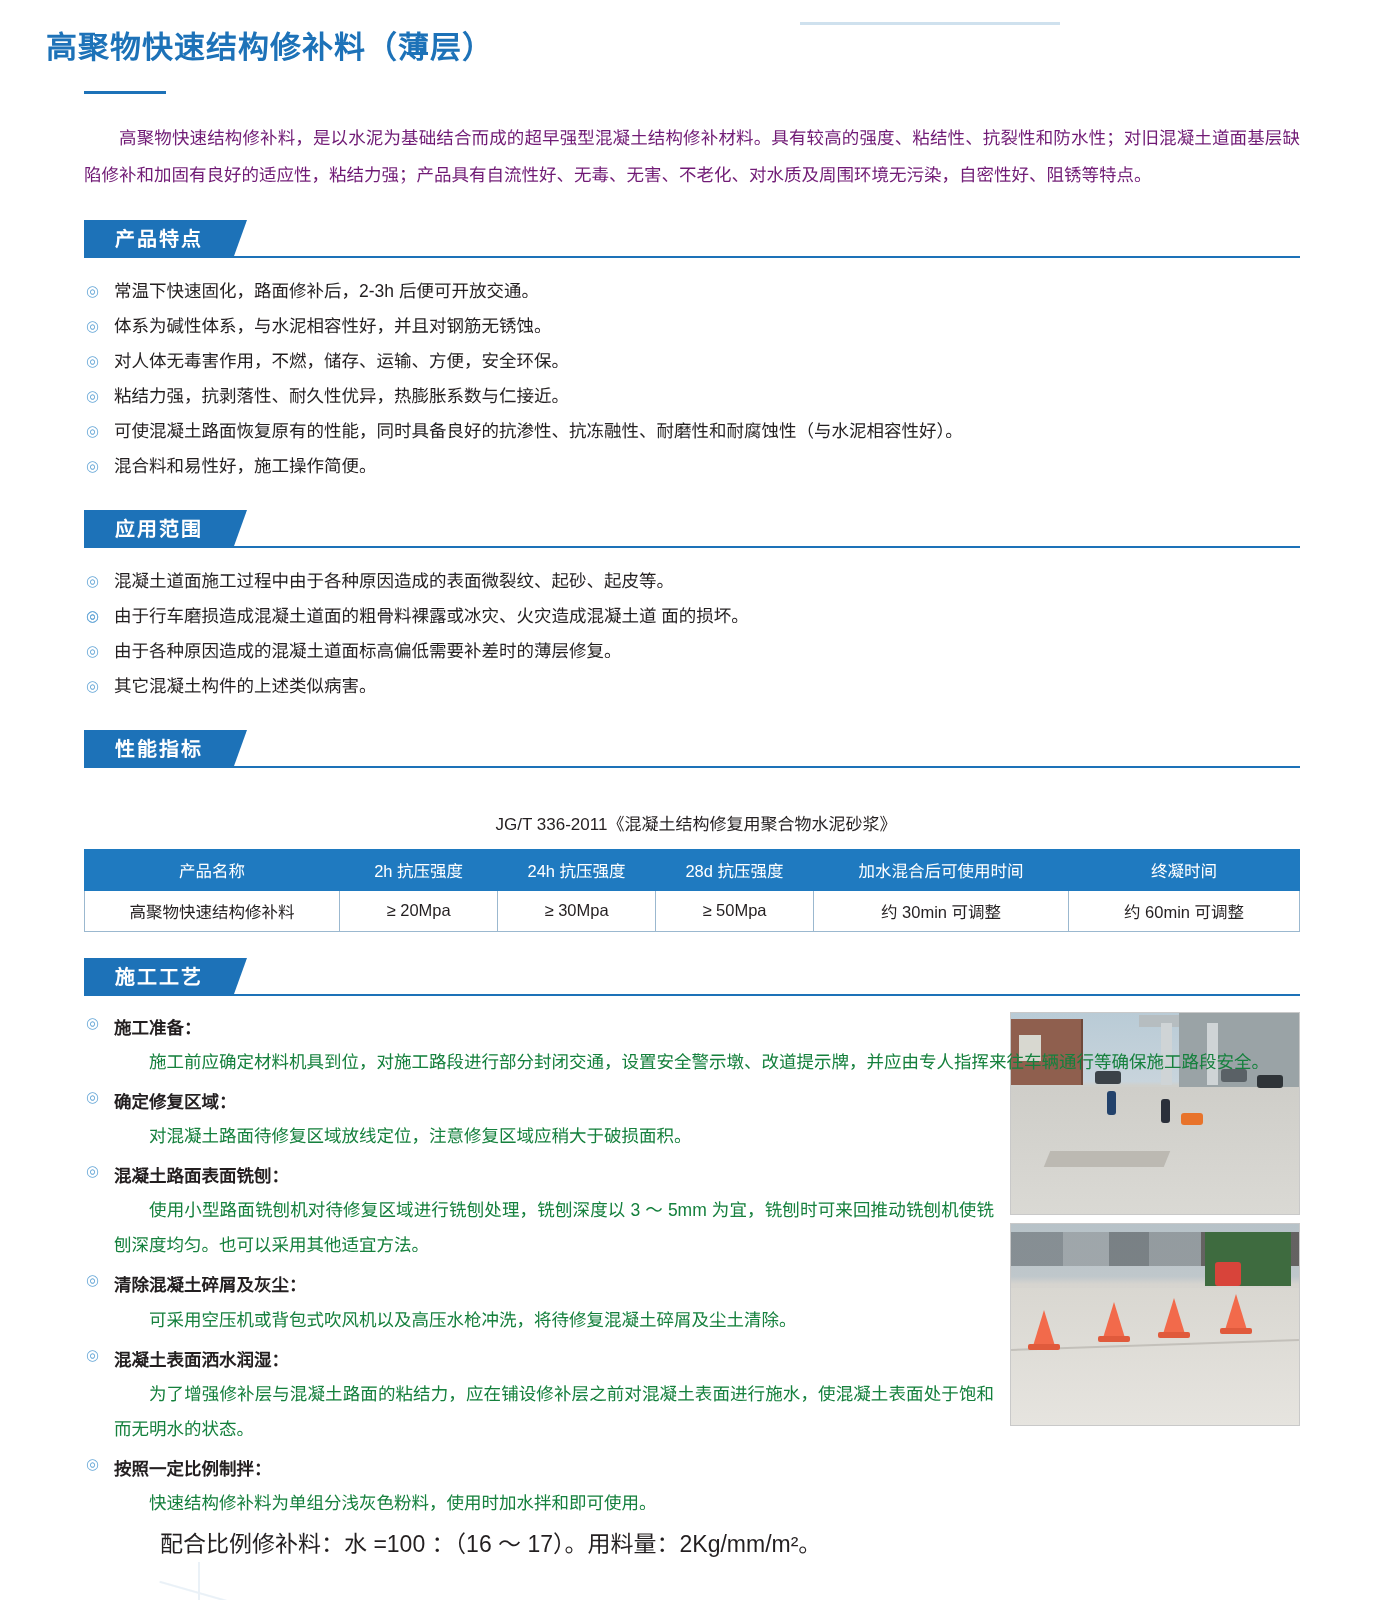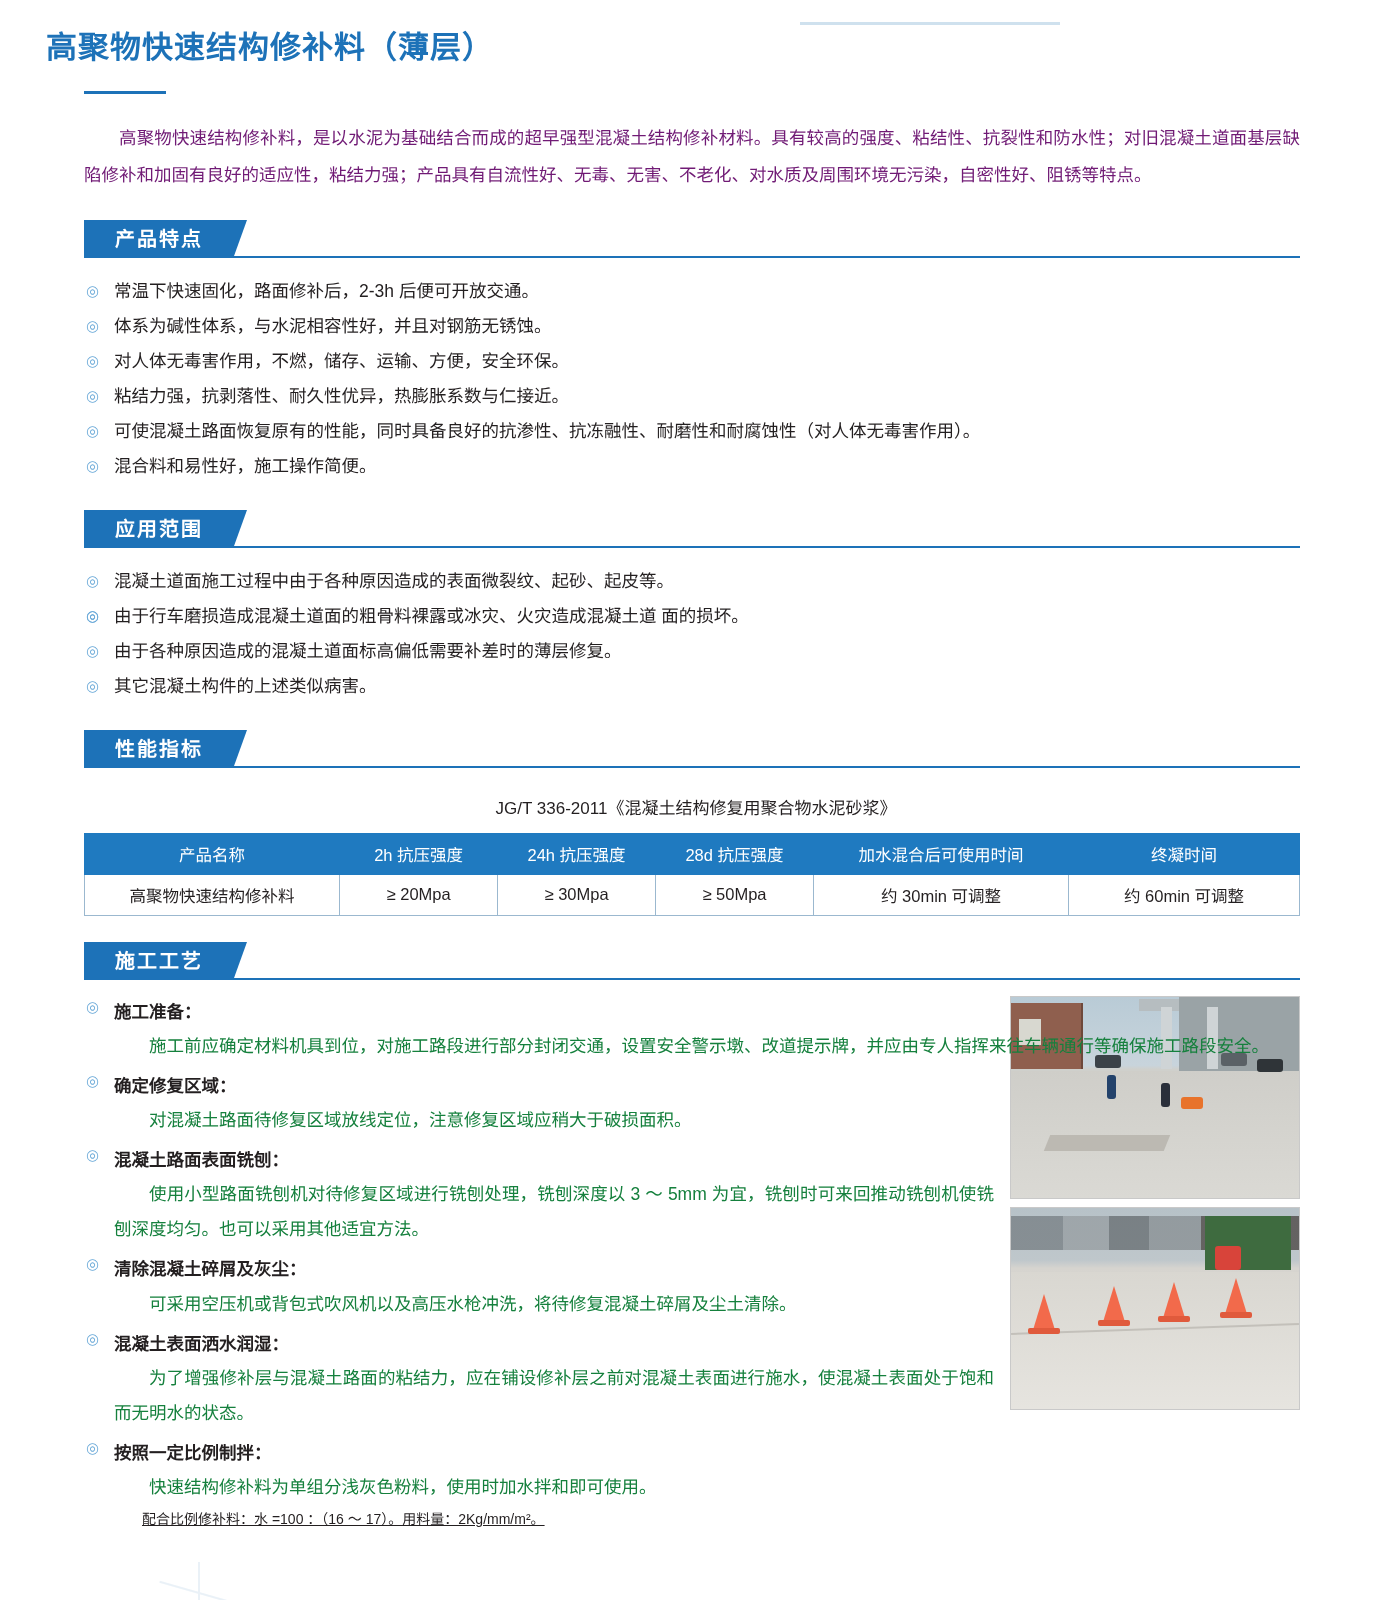--- a/index.html
+++ b/index.html
@@ -105,21 +105,21 @@
     left: 2px;
     top: 0;
     color: #6aa9d8;
     font-size: 15px;
     line-height: 2.2;
   }
   
   .std-line {
     text-align: center;
     font-size: 17px;
-    margin: 26px 0 14px 0;
+    margin: 42px 0 14px 0;
     color: #231f20;
     padding-left: 8px;
   }
   table.perf {
     border-collapse: collapse;
     margin: 0 84px;
     width: calc(100% - 168px);
     font-size: 16px;
   }
   table.perf th {
@@ -165,25 +165,24 @@
     font-size: 17.5px;
     line-height: 2.0;
     text-indent: 2em;
     color: #15803d;
     text-align: justify;
   }
   .proc-body.narrow {
     max-width: 880px;
   }
   .proc-sub {
-    font-size: 14px;
+    font-size: 23px;
     line-height: 2.0;
     text-indent: 2em;
     color: #231f20;
-    text-decoration: underline;
   }
   
   .photos {
     position: absolute;
     right: 0;
     top: 0;
     width: 290px;
   }
   .photo {
     width: 290px;
@@ -328,21 +327,21 @@
   <div class="section">
     <div class="sec-head">
       <div class="tag">产品特点</div>
       <div class="rule"></div>
     </div>
     <ul class="bullets">
       <li><span class="dot">◎</span><span>常温下快速固化，路面修补后，2-3h 后便可开放交通。</span></li>
       <li><span class="dot">◎</span><span>体系为碱性体系，与水泥相容性好，并且对钢筋无锈蚀。</span></li>
       <li><span class="dot">◎</span><span>对人体无毒害作用，不燃，储存、运输、方便，安全环保。</span></li>
       <li><span class="dot">◎</span><span>粘结力强，抗剥落性、耐久性优异，热膨胀系数与仁接近。</span></li>
-      <li><span class="dot">◎</span><span>可使混凝土路面恢复原有的性能，同时具备良好的抗渗性、抗冻融性、耐磨性和耐腐蚀性（对人体无毒害作用）。</span></li>
+      <li><span class="dot">◎</span><span>可使混凝土路面恢复原有的性能，同时具备良好的抗渗性、抗冻融性、耐磨性和耐腐蚀性（与水泥相容性好）。</span></li>
       <li><span class="dot">◎</span><span>混合料和易性好，施工操作简便。</span></li>
     </ul>
   </div>
 
   <div class="section">
     <div class="sec-head">
       <div class="tag">应用范围</div>
       <div class="rule"></div>
     </div>
     <ul class="bullets">

